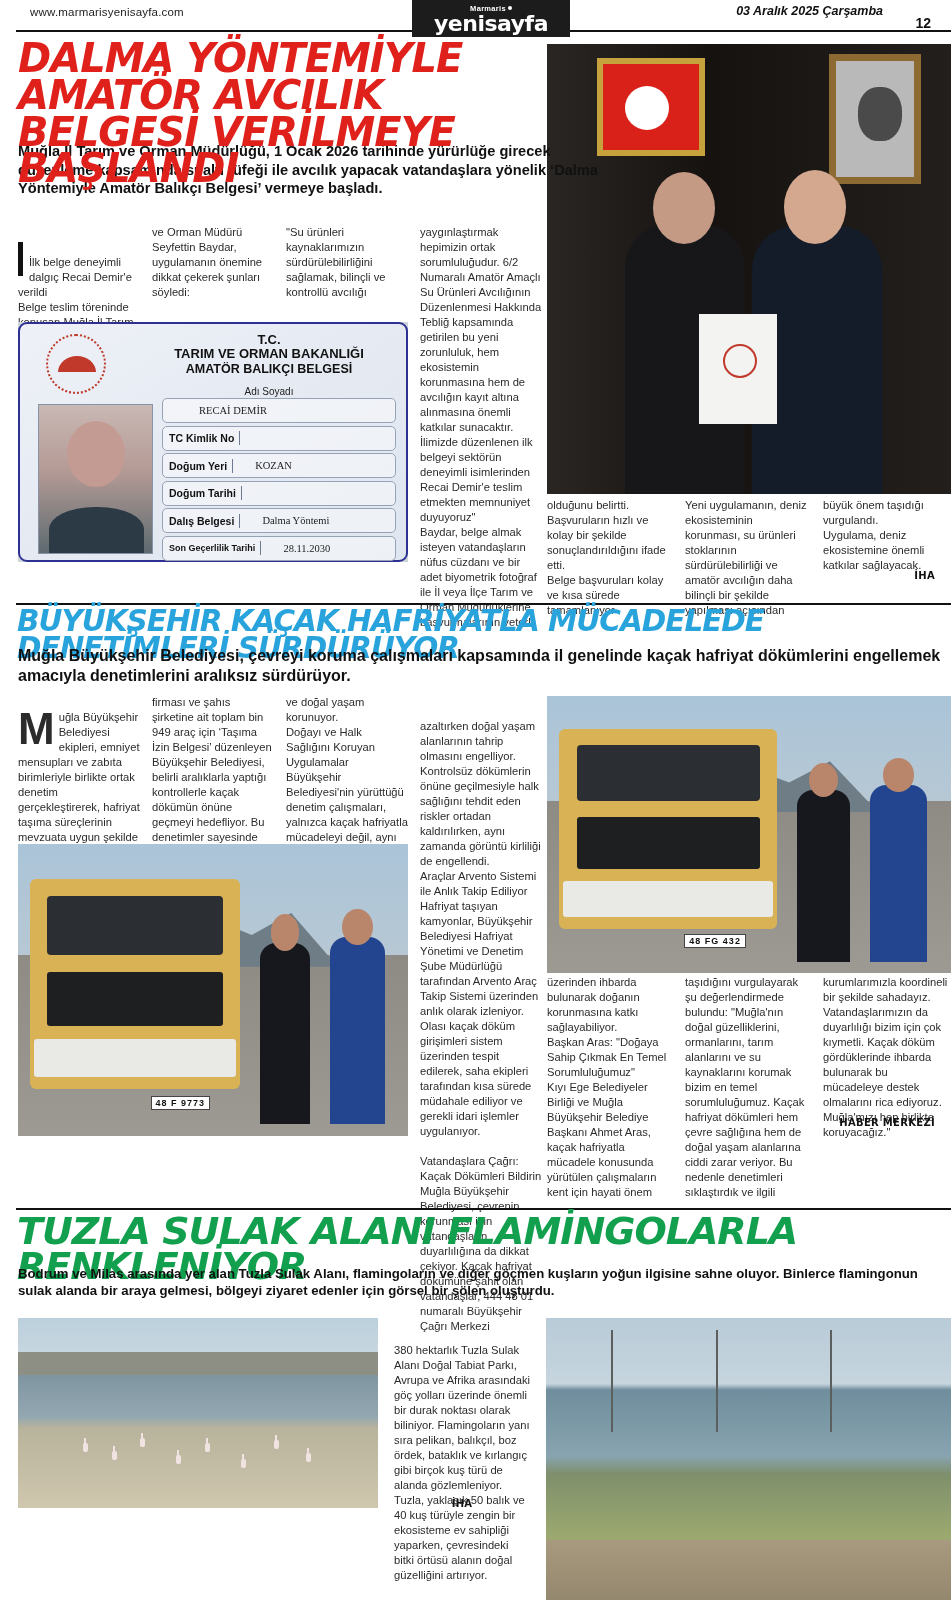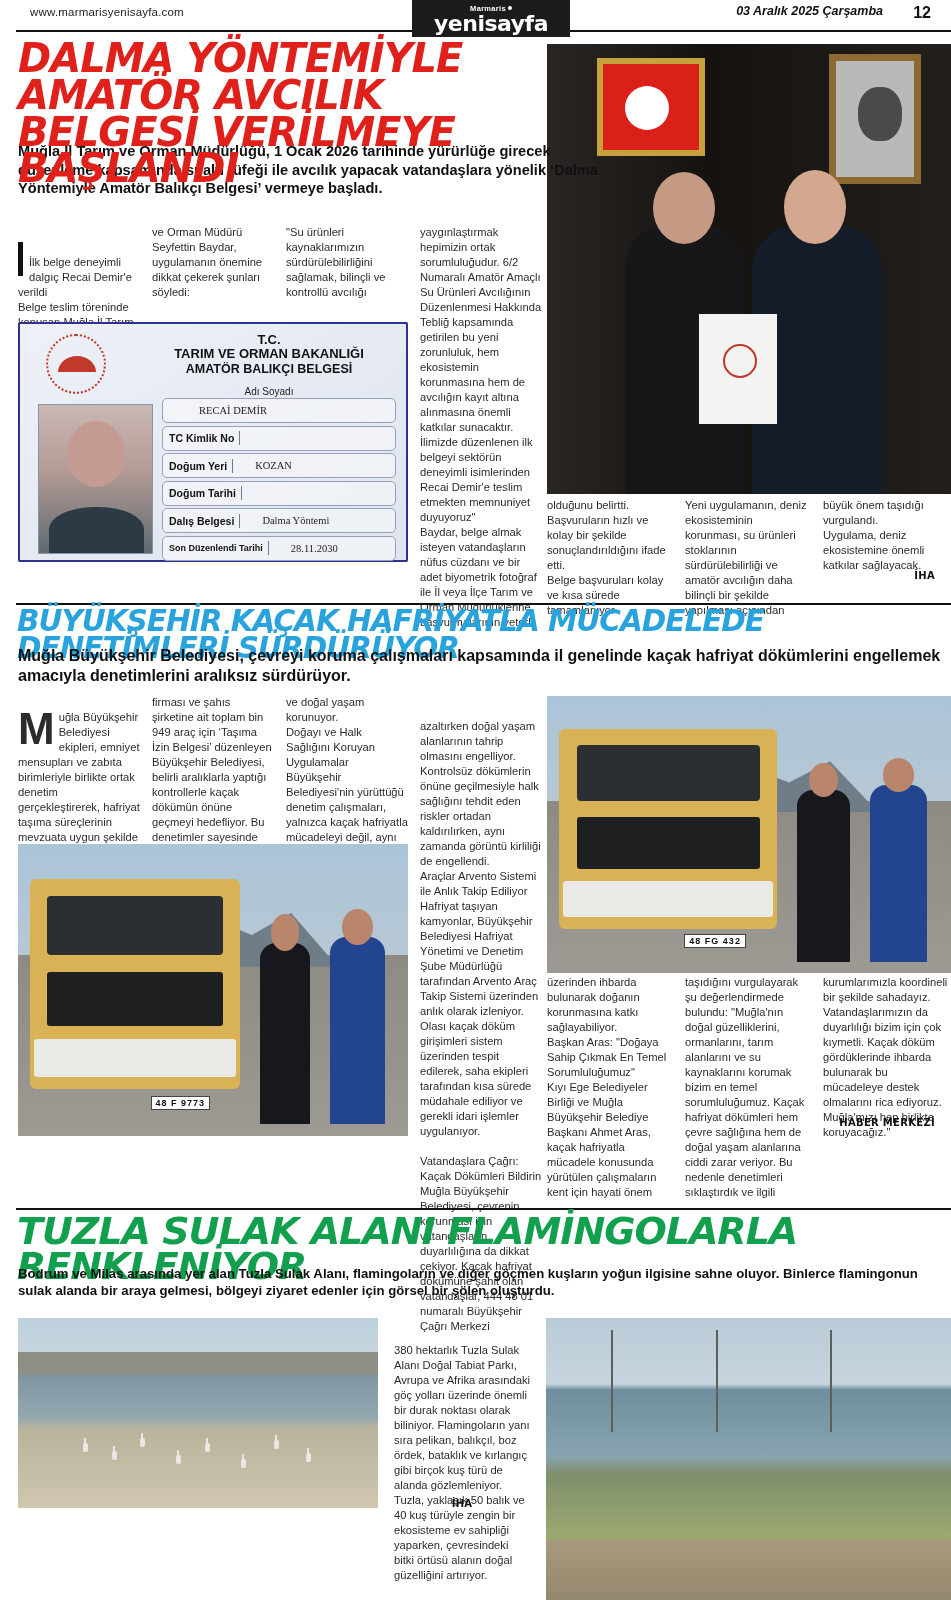--- a/index.html
+++ b/index.html
@@ -14,21 +14,21 @@
   .masthead{ position:relative; height:40px; }
   .site-url{ position:absolute; left:22px; top:6px; font-size:11.5px; color:#222; letter-spacing:.2px; }
   .logo-box{
     position:absolute; left:404px; top:0px; width:158px; height:37px;
     background:#1c1c1c; color:#fff; text-align:center;
   }
   .logo-small{ font-size:7.5px; font-weight:bold; letter-spacing:.3px; margin-top:4px; display:block; }
   .logo-small .dot{ display:inline-block; width:4px;height:4px;border-radius:50%;background:#fff;vertical-align:1px;margin-left:2px;}
   .logo-main{ font-size:22px; font-weight:bold; line-height:21px; letter-spacing:-.5px; display:block; font-family:"DejaVu Sans",sans-serif;}
   .masthead-date{ position:absolute; right:60px; top:4px; font-size:12.5px; font-style:italic; font-weight:bold; }
-  .masthead-page{ position:absolute; right:12px; top:4px; font-size:16px; font-weight:bold; }
+  .masthead-page{ position:absolute; right:12px; top:15px; font-size:14px; font-weight:bold; }
   .rule-left{ position:absolute; left:8px; top:30px; width:396px; height:2px; background:#111; }
   .rule-right{ position:absolute; left:562px; top:30px; width:381px; height:2px; background:#111; }
 
   
   .headline{
     font-family:"DejaVu Sans", sans-serif;
     font-weight:bold; font-style:italic;
     letter-spacing:-1px; line-height:.92;
     text-transform:uppercase;
     transform:scaleX(1.0);
@@ -48,21 +48,21 @@
   .a1-cols{ position:absolute; left:10px; top:185px; width:527px; display:flex; gap:11px; }
   .a1-cols .c{ width:123px; }
   .dropcap-bar{ float:left; width:5px; height:34px; background:#111; margin:2px 6px 0 0; }
   .a1-card{ position:absolute; left:10px; top:282px; width:390px; height:240px; }
   .a1-low{ position:absolute; left:539px; top:458px; width:404px; display:flex; gap:12px; }
   .a1-low .c{ width:126px; }
   .a1-byline{ position:absolute; right:8px; top:530px; width:130px; }
 
   
   .idcard{ width:100%; height:100%; background:linear-gradient(150deg,#eef1f7 0%,#e4e9f2 55%,#dfe6ef 100%);
-           border:2px solid #2e3192; border-radius:2px; position:relative; font-family:"Liberation Sans",sans-serif;}
+           border:2px solid #2e3192; border-radius:9px; position:relative; font-family:"Liberation Sans",sans-serif;}
   .id-seal{ position:absolute; left:26px; top:10px; width:60px; height:60px; border-radius:50%;
             border:2px dotted #c0392b; }
   .id-seal:after{ content:""; position:absolute; left:10px; top:20px; width:38px;height:16px;
             background:#c0392b; border-radius:50% 50% 0 0 / 100% 100% 0 0; }
   .id-title{ position:absolute; left:120px; top:8px; right:8px; text-align:center; font-weight:bold; color:#111; }
   .id-title .t1{ font-size:13px; }
   .id-title .t2{ font-size:13px; line-height:1.12; }
   .id-title .t3{ font-size:12.5px; line-height:1.12; }
   .id-label-top{ position:absolute; left:120px; top:62px; right:8px; text-align:center; font-size:10px; color:#222; }
   .id-photo{ position:absolute; left:18px; top:80px; width:115px; height:150px; border:1px solid #8892a8;
@@ -222,21 +222,21 @@
             <span class="lab">Doğum Tarihi</span>
             <span class="sep"></span>
             <span class="val"></span>
           </div>
           <div class="id-row">
             <span class="lab">Dalış Belgesi</span>
             <span class="sep"></span>
             <span class="val">Dalma Yöntemi</span>
           </div>
           <div class="id-row">
-            <span class="lab" style="font-size:9px">Son Düzenlendi Tarihi</span>
+            <span class="lab" style="font-size:9px">Son Geçerlilik Tarihi</span>
             <span class="sep"></span>
             <span class="val">28.11.2030</span>
           </div>
         </div>
       </div>
     </div>
 
     <div class="a1-low">
       <div class="c col" style="white-space: pre-line;">olduğunu belirtti.
 Başvuruların hızlı ve kolay bir şekilde sonuçlandırıldığını ifade etti.

